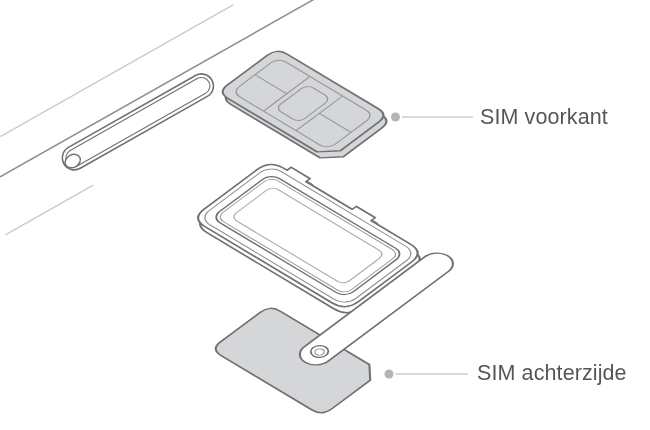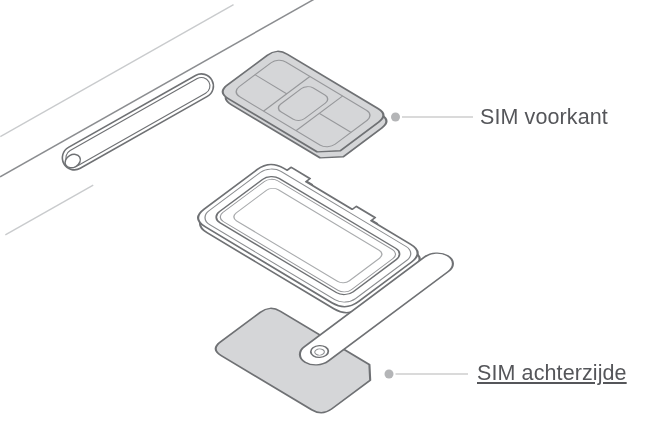--- a/index.html
+++ b/index.html
@@ -41,21 +41,21 @@
 
   .label{
     position:absolute;
     color:var(--label-text);
     font-size:21.5px;
     line-height:28px;
     letter-spacing:0.1px;
     white-space:normal;
   }
   .label-front{left:480px;top:103px;white-space:nowrap;}
-  .label-back{left:477px;top:359px;width:150px;text-decoration:underline;}
+  .label-back{left:477px;top:359px;width:150px;}
 </style>
 </head>
 <body>
 
 <div class="stage">
 
   <svg width="650" height="430" viewBox="0 0 650 430">
 
     <g transform="rotate(-29.5)">
       <line class="ln-light" x1="-67" y1="119" x2="201" y2="119"></line>

